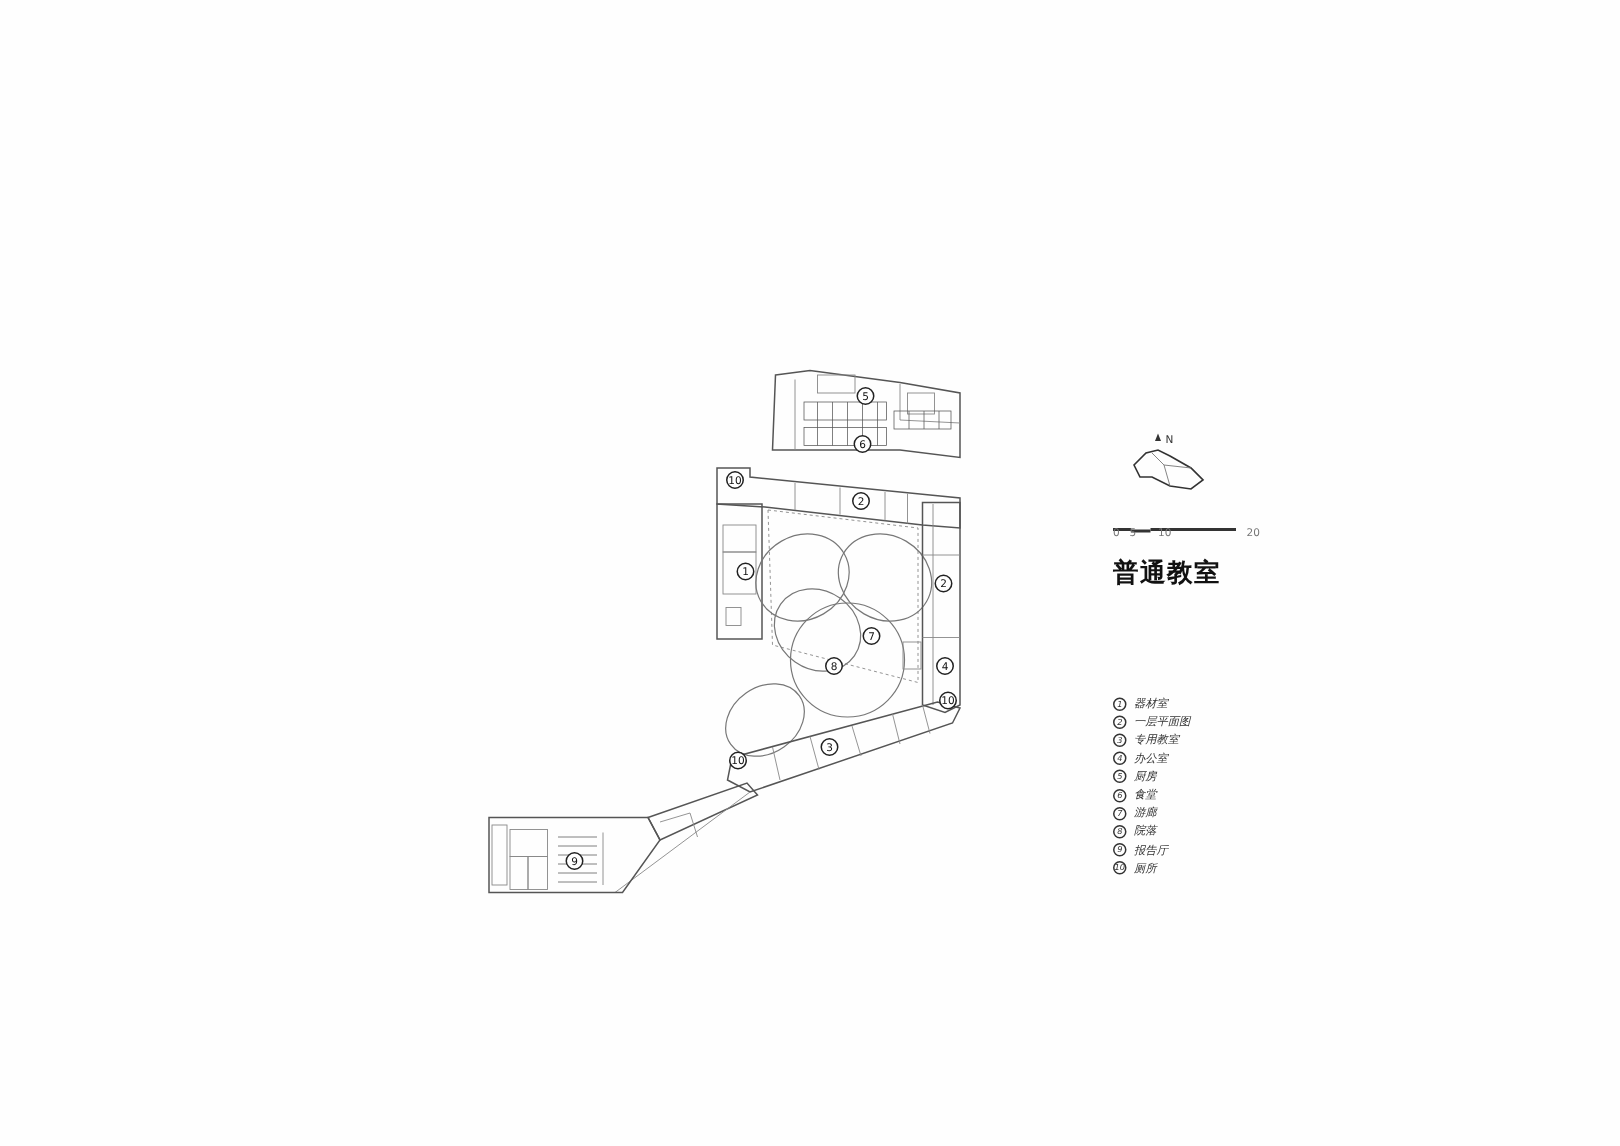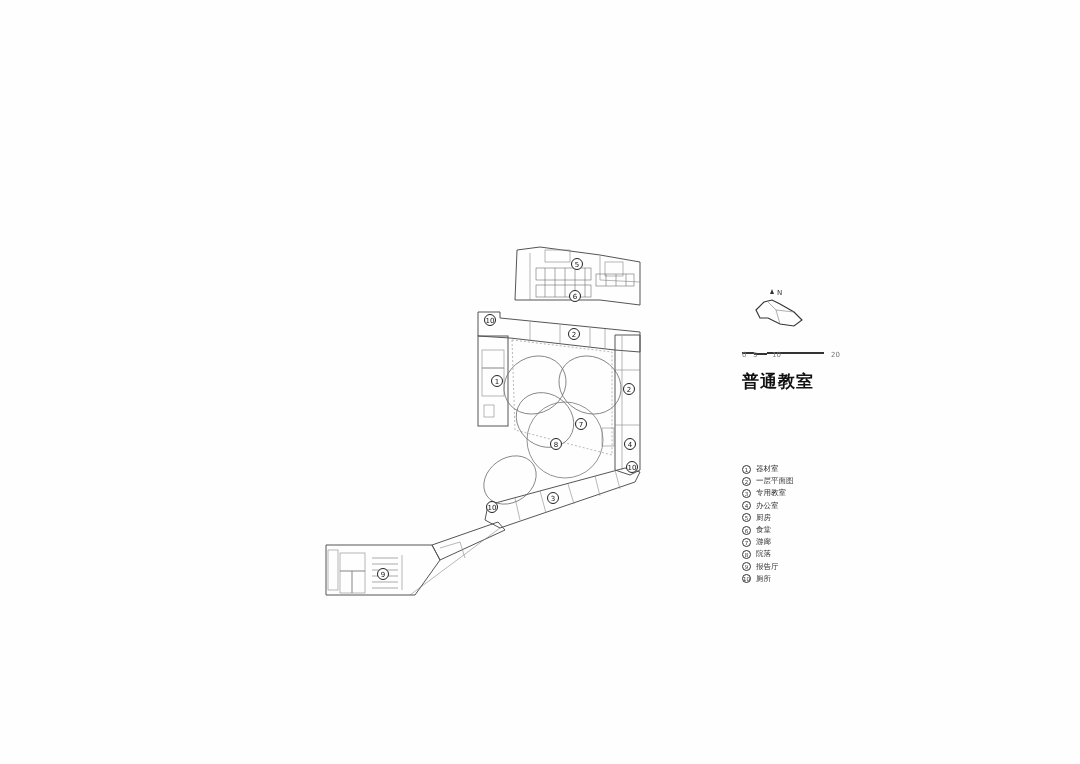--- a/index.html
+++ b/index.html
@@ -13,21 +13,21 @@
   .plan .seat { fill: none; stroke: #555; stroke-width: 0.5; }
   .plan .dash { fill: none; stroke: #888; stroke-width: 0.6; stroke-dasharray: 2 2; }
   .tag circle { fill: #fff; stroke: #222; stroke-width: 1; }
   .tag text { font-family: "DejaVu Sans", sans-serif; font-size: 7px; fill: #111; text-anchor: middle; dominant-baseline: central; }
   .compass { position: absolute; left: 750px; top: 288px; }
   .scalebar { position: absolute; left: 742px; top: 343px; width: 82px; height: 20px; }
   .scalebar .labels { position: absolute; top: 8px; left: 0; width: 82px; height: 10px; font-size: 7px; color: #777; }
   .scalebar .labels span { position: absolute; }
   .title { position: absolute; left: 742px; top: 370px; font-size: 17px; font-weight: bold; color: #111; letter-spacing: 1px; }
   .legend { position: absolute; left: 742px; top: 463px; font-size: 7.5px; color: #333; line-height: 12.2px; }
-  .legend .row { display: flex; align-items: center; height: 12.2px; }
+  .legend .row { display: flex; align-items: center; height: 12.2px; font-style: italic; }
   .legend .num { display: inline-block; width: 9px; height: 9px; border: 1px solid #333; border-radius: 50%;
                  font-size: 5.5px; line-height: 9px; text-align: center; margin-right: 5px; box-sizing: border-box; }
 </style>
 </head>
 <body>
 
 <div class="sheet">
 
   <svg class="plan" width="1080" height="764" viewBox="0 0 1080 764">
 

